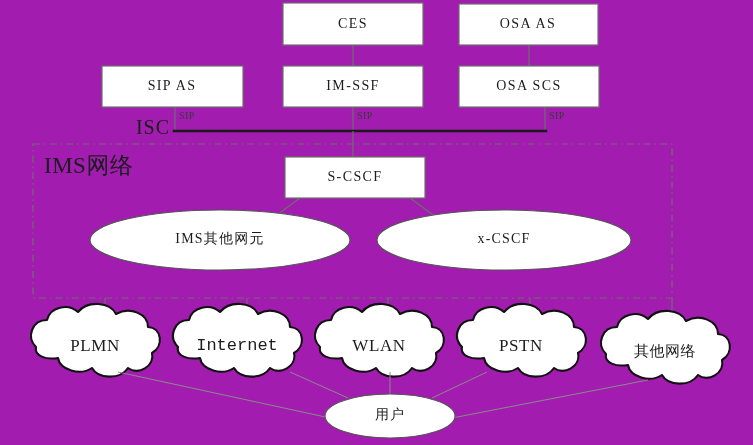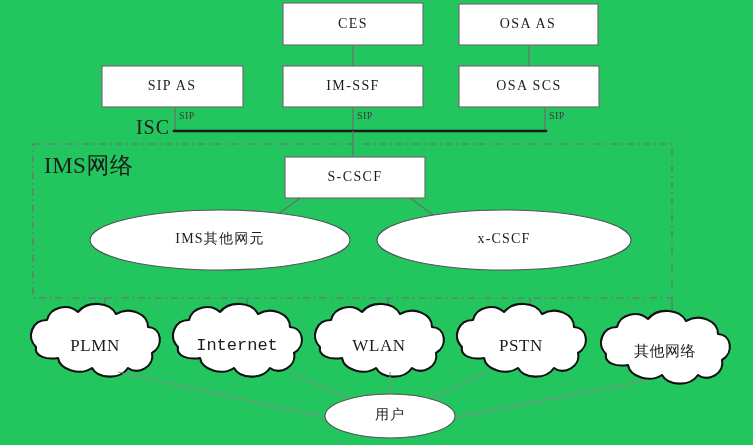--- a/index.html
+++ b/index.html
@@ -10,21 +10,21 @@
   body {
     width: 753px;
     height: 445px;
     overflow: hidden;
     font-family: "Liberation Serif", "DejaVu Serif", serif;
   }
   #diagram-root {
     position: relative;
     width: 753px;
     height: 445px;
-    background: #22c55e;
+    background: #a21caf;
   }
   svg#diagram {
     display: block;
     width: 753px;
     height: 445px;
   }
   .node-box {
     fill: #ffffff;
     stroke: #6e6e6e;
     stroke-width: 1.2;

